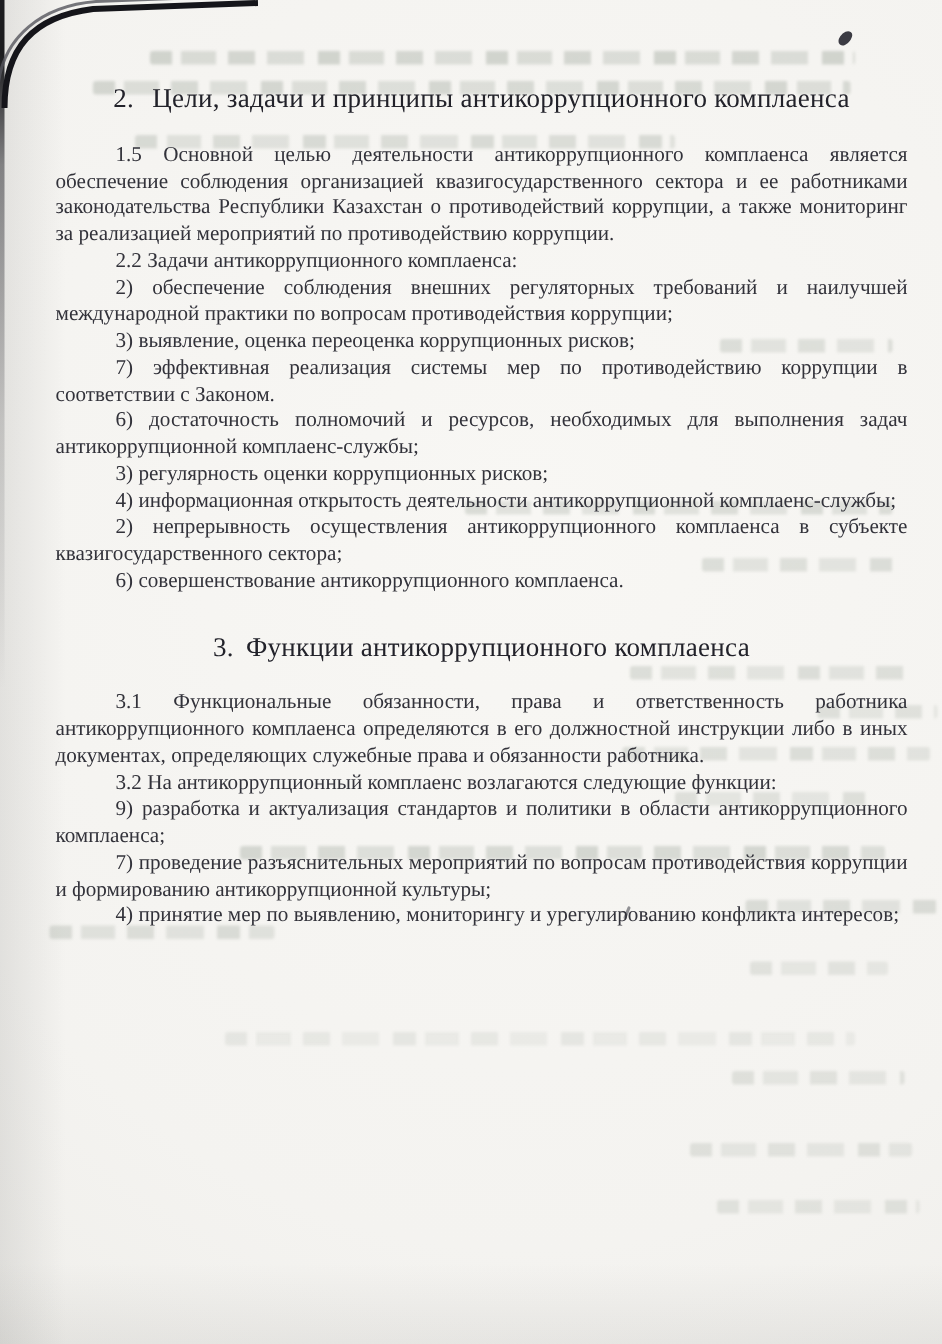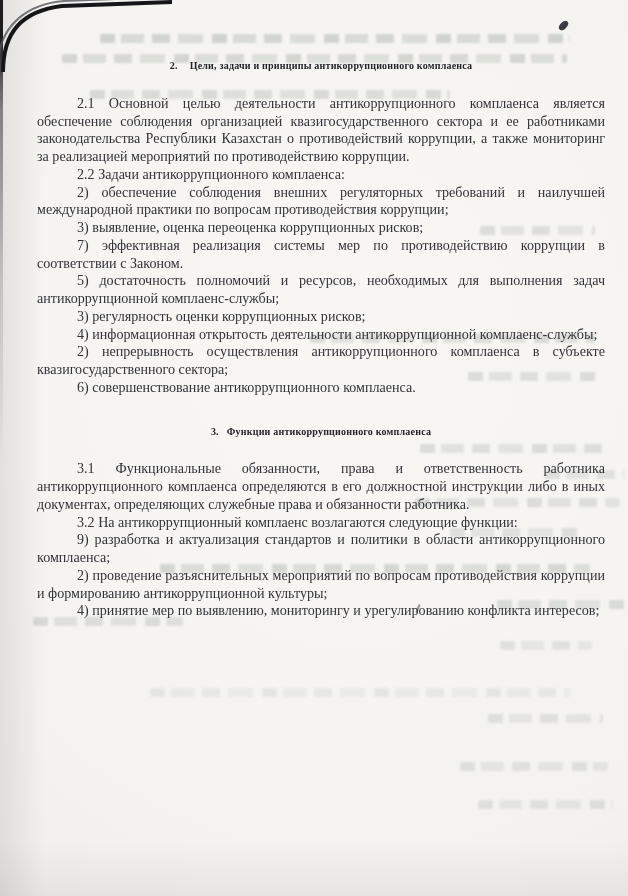--- a/index.html
+++ b/index.html
@@ -34,21 +34,21 @@
       rgba(118,130,116,.55) 0 15px, rgba(118,130,116,0) 15px 21px,
       rgba(118,130,116,.42) 21px 44px, rgba(118,130,116,0) 44px 52px,
       rgba(118,130,116,.5) 52px 70px, rgba(118,130,116,0) 70px 78px,
       rgba(118,130,116,.4) 78px 103px, rgba(118,130,116,0) 103px 112px);
   }
   .content{
     position:absolute;left:37px;right:23px;top:57px;color:#32323a;
     font-size:14.1px;line-height:17.75px;
   }
   .sec-heading{
-    text-align:center;font-weight:bold;color:#22222a;font-size:10px;
+    text-align:center;font-weight:normal;color:#22222a;font-size:18px;
     margin:0 0 20px 0;letter-spacing:.2px;
   }
   .sec-heading .num{margin-right:12px;}
   .content p{margin:0;text-indent:40px;text-align:justify;}
   .section-3{margin-top:26px;}
   .section-3 .sec-heading .num{margin-right:8px;}
 </style>
 </head>
 <body>
 
@@ -80,37 +80,37 @@
   <div class="bleed" style="left:488px;top:714px;width:115px;opacity:.32"></div>
   <div class="bleed" style="left:460px;top:762px;width:148px;opacity:.32"></div>
   <div class="bleed" style="left:478px;top:800px;width:135px;opacity:.3"></div>
 
   <div class="content">
 
     <div class="section-2">
       <div class="sec-heading">
         <span class="num">2.</span><span>Цели, задачи и принципы антикоррупционного комплаенса</span>
       </div>
-      <p>2.1 Основной целью деятельности антикоррупционного комплаенса является обеспечение соблюдения организацией квазигосударственного сектора и ее работниками законодательства Республики Казахстан о противодействий коррупции, а также мониторинг за реализацией мероприятий по противодействию коррупции.</p>
+      <p>1.5 Основной целью деятельности антикоррупционного комплаенса является обеспечение соблюдения организацией квазигосударственного сектора и ее работниками законодательства Республики Казахстан о противодействий коррупции, а также мониторинг за реализацией мероприятий по противодействию коррупции.</p>
       <p>2.2 Задачи антикоррупционного комплаенса:</p>
       <p>2) обеспечение соблюдения внешних регуляторных требований и наилучшей международной практики по вопросам противодействия коррупции;</p>
       <p>3) выявление, оценка переоценка коррупционных рисков;</p>
       <p>7) эффективная реализация системы мер по противодействию коррупции в соответствии с Законом.</p>
-      <p>5) достаточность полномочий и ресурсов, необходимых для выполнения задач антикоррупционной комплаенс-службы;</p>
+      <p>6) достаточность полномочий и ресурсов, необходимых для выполнения задач антикоррупционной комплаенс-службы;</p>
       <p>3) регулярность оценки коррупционных рисков;</p>
       <p>4) информационная открытость деятельности антикоррупционной комплаенс-службы;</p>
       <p>2) непрерывность осуществления антикоррупционного комплаенса в субъекте квазигосударственного сектора;</p>
       <p>6) совершенствование антикоррупционного комплаенса.</p>
     </div>
 
     <div class="section-3">
       <div class="sec-heading">
         <span class="num">3.</span><span>Функции антикоррупционного комплаенса</span>
       </div>
       <p>3.1 Функциональные обязанности, права и ответственность работника антикоррупционного комплаенса определяются в его должностной инструкции либо в иных документах, определяющих служебные права и обязанности работника.</p>
       <p>3.2 На антикоррупционный комплаенс возлагаются следующие функции:</p>
       <p>9) разработка и актуализация стандартов и политики в области антикоррупционного комплаенса;</p>
-      <p>2) проведение разъяснительных мероприятий по вопросам противодействия коррупции и формированию антикоррупционной культуры;</p>
+      <p>7) проведение разъяснительных мероприятий по вопросам противодействия коррупции и формированию антикоррупционной культуры;</p>
       <p>4) принятие мер по выявлению, мониторингу и урегулированию конфликта интересов;</p>
     </div>
 
   </div>
 </div>
 
 </body></html>

